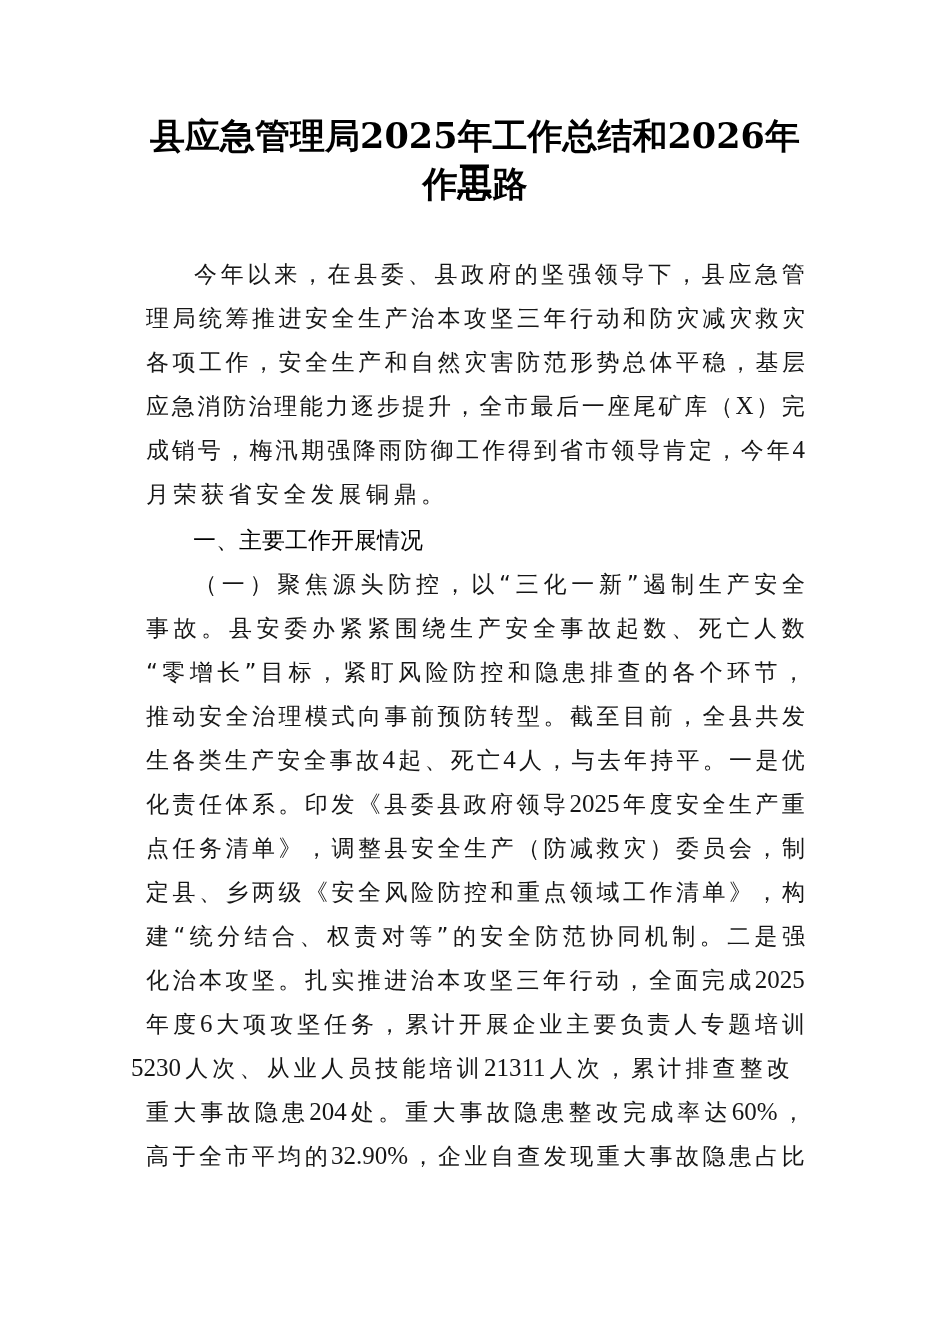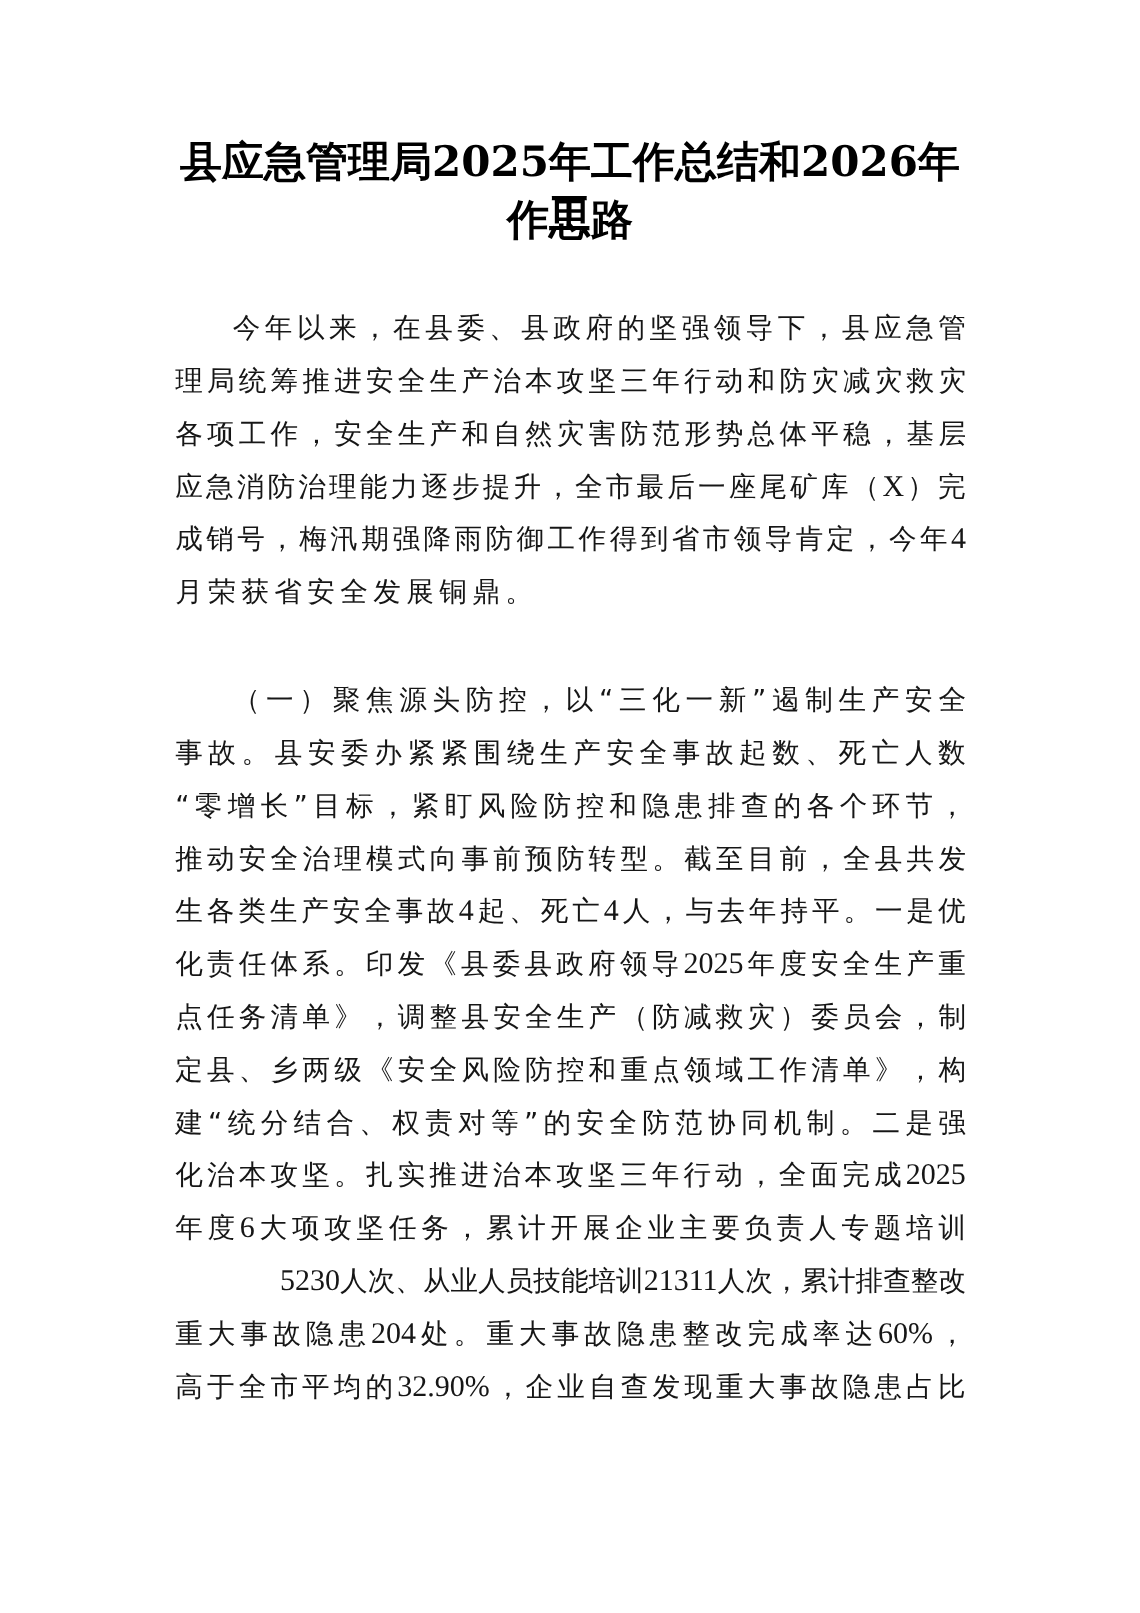--- a/index.html
+++ b/index.html
@@ -209,20 +209,21 @@
       <span class="ch">省</span>
       <span class="ch">安</span>
       <span class="ch">全</span>
       <span class="ch">发</span>
       <span class="ch">展</span>
       <span class="ch">铜</span>
       <span class="ch">鼎</span>
       <span class="ch">。</span>
     </div>
 
+  <div class="heading" style="top:520px;">一、主要工作开展情况</div>
 
   <div class="jline" style="left:194px; width:611px; top:564px;">
       <span class="ch">（</span>
       <span class="ch">一</span>
       <span class="ch">）</span>
       <span class="ch">聚</span>
       <span class="ch">焦</span>
       <span class="ch">源</span>
       <span class="ch">头</span>
       <span class="ch">防</span>
@@ -503,21 +504,21 @@
       <span class="ch">主</span>
       <span class="ch">要</span>
       <span class="ch">负</span>
       <span class="ch">责</span>
       <span class="ch">人</span>
       <span class="ch">专</span>
       <span class="ch">题</span>
       <span class="ch">培</span>
       <span class="ch">训</span>
     </div>
-  <div class="jline" style="left:146px; width:659px; top:1048px;justify-content:flex-end;">
+  <div class="jline" style="left:131px; width:659px; top:1048px;">
       <span class="ch" style="font-family: &quot;Liberation Serif&quot;, &quot;DejaVu Serif&quot;, serif; font-size: 25px;">5230</span>
       <span class="ch">人</span>
       <span class="ch">次</span>
       <span class="ch">、</span>
       <span class="ch">从</span>
       <span class="ch">业</span>
       <span class="ch">人</span>
       <span class="ch">员</span>
       <span class="ch">技</span>
       <span class="ch">能</span>

